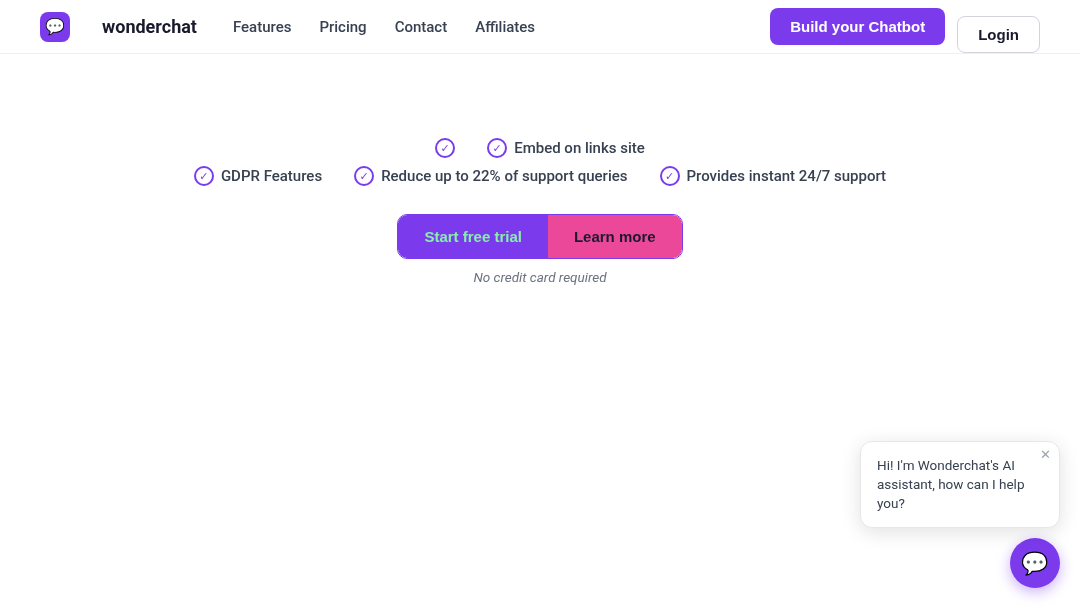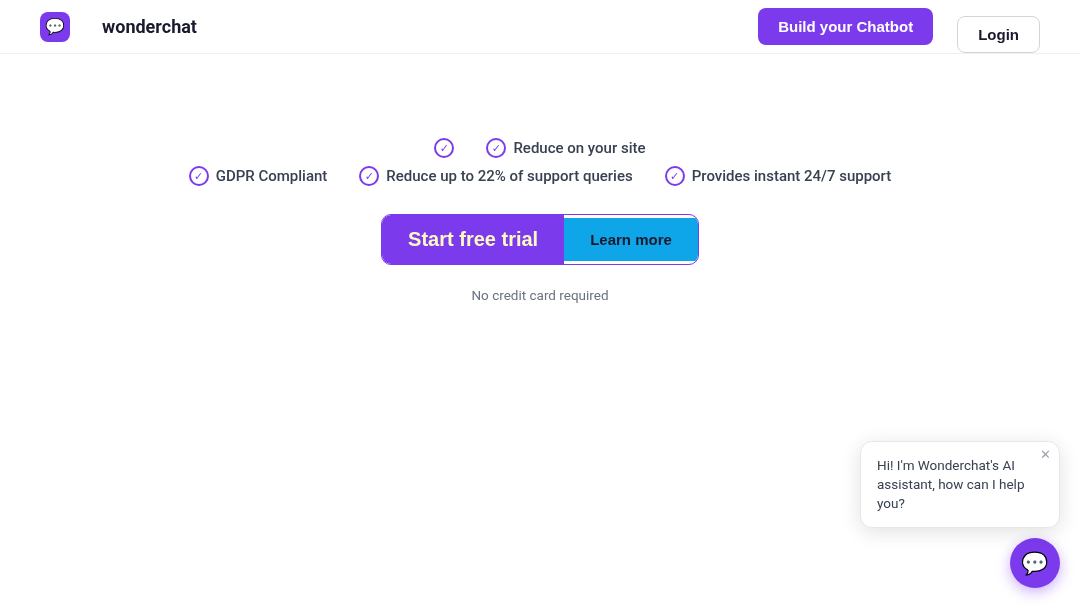--- a/index.html
+++ b/index.html
@@ -64,21 +64,21 @@
     .nav-links a {
       text-decoration: none;
       color: #374151;
       font-size: 15px;
       font-weight: 500;
     }
 
     .nav-right {
       display: flex;
       align-items: center;
-      gap: 24px;
+      gap: 12px;
       padding-left: 32px;
     }
 
     .btn-build {
       background: #7c3aed;
       color: white;
       border: none;
       padding: 10px 20px;
       border-radius: 8px;
       font-size: 15px;
@@ -164,42 +164,43 @@
       align-items: center;
       gap: 0;
       margin-top: 28px;
       border-radius: 10px;
       overflow: hidden;
       border: 1.5px solid #7c3aed;
     }
 
     .btn-trial {
       background: #7c3aed;
-      color: #fef9c3;
+      color: #86efac;
       border: none;
       padding: 13px 26px;
-      font-size: 20px;
+      font-size: 15px;
       font-weight: 600;
       cursor: pointer;
     }
 
     .btn-learn {
-      background: #0ea5e9;
+      background: #ec4899;
       color: #1a1a2e;
       border: none;
       padding: 13px 26px;
       font-size: 15px;
       font-weight: 600;
       cursor: pointer;
     }
 
     .no-credit {
-      margin-top: 22px;
+      margin-top: 10px;
       font-size: 13.5px;
       color: #6b7280;
+      font-style: italic;
     }
 
     
     .chat-widget {
       position: fixed;
       bottom: 20px;
       right: 20px;
       display: flex;
       flex-direction: column;
       align-items: flex-end;
@@ -248,43 +249,49 @@
   </style>
 </head>
 <body>
 
 <nav>
   <div class="nav-left">
     <a class="logo" href="#">
       <div class="logo-icon">💬</div>
       <span class="logo-text">wonderchat</span>
     </a>
+    <ul class="nav-links">
+      <li><a href="#">Features</a></li>
+      <li><a href="#">Pricing</a></li>
+      <li><a href="#">Contact</a></li>
+      <li><a href="#">Affiliates</a></li>
+    </ul>
   </div>
   <div class="nav-right">
     <button class="btn-build">Build your Chatbot</button>
     <button class="btn-login">Login</button>
   </div>
 </nav>
 
 <section class="hero">
 
   <div class="features-row">
     <div class="feature-item">
       <div class="check-icon">✓</div>
     </div>
     <div class="feature-item">
       <div class="check-icon">✓</div>
-      <span>Reduce on your site</span>
+      <span>Embed on links site</span>
     </div>
   </div>
 
   <div class="features-row features-row-2">
     <div class="feature-item">
       <div class="check-icon">✓</div>
-      <span>GDPR Compliant</span>
+      <span>GDPR Features</span>
     </div>
     <div class="feature-item">
       <div class="check-icon">✓</div>
       <span>Reduce up to 22% of support queries</span>
     </div>
     <div class="feature-item">
       <div class="check-icon">✓</div>
       <span>Provides instant 24/7 support</span>
     </div>
   </div>

